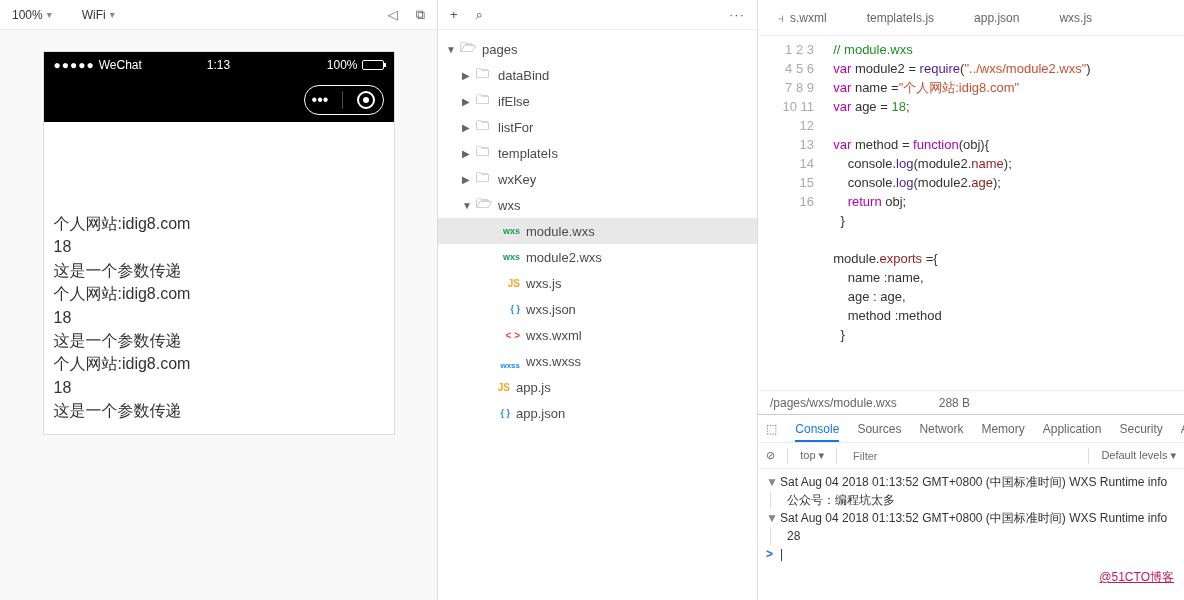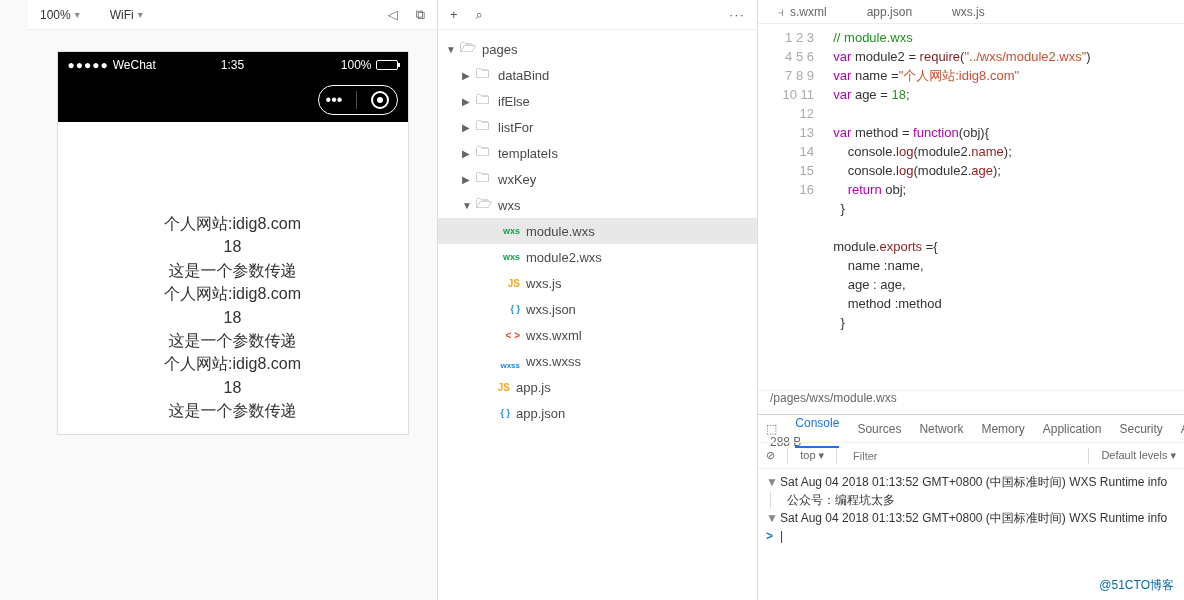--- a/index.html
+++ b/index.html
@@ -1,41 +1,41 @@
 <!DOCTYPE html>
 <html><head>
 <meta charset="utf-8">
 <style>
 * { margin: 0; padding: 0; box-sizing: border-box; font-family: -apple-system, "Segoe UI", Arial, sans-serif; }
 body { width: 1184px; height: 600px; background: #fff; overflow: hidden; font-size: 13px; color: #333; }
 .root { display: flex; height: 100%; }
 
 
-.left { width: 438px; border-right: 1px solid #ddd; background: #f9f9f9; position: relative; padding-left: 28px; }
+.left { width: 438px; border-right: 1px solid #ddd; background: #f9f9f9; position: relative; }
 .left-top { height: 30px; display: flex; align-items: center; gap: 30px; padding: 0 12px; background: #fff; border-bottom: 1px solid #eee; }
 .zoom-sel, .wifi-sel { display: flex; align-items: center; gap: 4px; font-size: 12px; }
 .chev { font-size: 10px; color: #888; }
 .left-icons { margin-left: auto; display: flex; gap: 18px; color: #666; }
 .left-icons span { cursor: pointer; }
 
 .phone { margin: 22px auto 0; width: 350px; background: #fff; box-shadow: 0 0 0 1px #ddd; }
 .phone-status { background: #000; color: #fff; height: 26px; display: flex; align-items: center; padding: 0 10px; font-size: 12px; }
 .sig { letter-spacing: 1px; }
 .clock { position: absolute; left: 50%; transform: translateX(-50%); font-weight: 500; }
 .batt { margin-left: auto; display: flex; align-items: center; gap: 4px; }
 .batt-icon { width: 22px; height: 10px; border: 1px solid #fff; border-radius: 2px; position: relative; }
 .batt-icon::after { content: ''; position: absolute; right: -3px; top: 2px; width: 2px; height: 4px; background: #fff; }
 .batt-fill { background: #fff; height: 100%; width: 100%; }
 .phone-nav { background: #000; height: 44px; display: flex; align-items: center; justify-content: flex-end; padding: 0 10px; gap: 10px; }
 .capsule { border: 1px solid #fff; border-radius: 16px; height: 30px; width: 80px; display: flex; align-items: center; justify-content: space-around; color: #fff; }
 .capsule span { font-size: 16px; }
 .cap-div { width: 1px; height: 18px; background: rgba(255,255,255,0.3); }
 .circ { width: 18px; height: 18px; border: 2px solid #fff; border-radius: 50%; display: flex; align-items: center; justify-content: center; }
 .circ::after { content: ''; width: 6px; height: 6px; background: #fff; border-radius: 50%; }
-.phone-body { padding: 90px 10px 10px; text-align: center; font-size: 16px; line-height: 1.4; color: #333; }
+.phone-body { padding: 90px 10px 10px; font-size: 16px; line-height: 1.4; color: #333; }
 .phone-body div { margin: 1px 0; }
 
 
 .mid { width: 320px; border-right: 1px solid #ddd; display: flex; flex-direction: column; background: #fff; }
 .mid-top { height: 30px; display: flex; align-items: center; padding: 0 12px; gap: 18px; border-bottom: 1px solid #eee; color: #555; }
 .mid-top .dots { margin-left: auto; letter-spacing: 1px; }
 .tree { padding: 6px 0; font-size: 13px; color: #4a4a4a; overflow: auto; }
 .tree-row { display: flex; align-items: center; height: 26px; padding: 0 8px; cursor: pointer; }
 .tree-row.sel { background: #e8e8e8; }
 .arr { width: 14px; font-size: 10px; color: #666; display: inline-block; }
@@ -45,52 +45,52 @@
 .ic-js { color: #f5a623; font-size: 10px; }
 .ic-json { color: #1989fa; }
 .ic-wxml { color: #e64c30; font-size: 10px; }
 .ic-wxss { color: #1989fa; font-size: 8px; margin-top: 8px; }
 .ind1 { padding-left: 24px; }
 .ind2 { padding-left: 42px; }
 .ind3 { padding-left: 52px; }
 
 
 .right { flex: 1; display: flex; flex-direction: column; overflow: hidden; }
-.tabs { height: 24px; display: flex; align-items: center; border-bottom: 1px solid #eee; font-size: 12px; color: #666; }
+.tabs { height: 36px; display: flex; align-items: center; border-bottom: 1px solid #eee; font-size: 12px; color: #666; }
 .tab { padding: 0 20px; height: 100%; display: flex; align-items: center; cursor: pointer; }
 .tab.first::before { content: '⫞'; margin-right: 6px; color: #888; }
 .editor { flex: 1; display: flex; font-family: Consolas, Monaco, monospace; font-size: 13px; line-height: 19px; overflow: hidden; margin-left: 24px; }
 .gutter { width: 44px; text-align: right; color: #aaa; padding: 4px 12px 4px 0; background: #fff; user-select: none; }
 .code { flex: 1; padding: 4px 0; white-space: pre; color: #333; }
 .kw { color: #b500b5; }
-.fn { color: #7f1d1d; }
+.fn { color: #4c1d95; }
 .str { color: #c94f31; }
 .num { color: #2a8f2a; }
 .com { color: #1e8f1e; }
 .prop { color: #8f1e1e; }
 
-.status { height: 24px; border-top: 1px solid #eee; display: flex; padding: 0 12px; font-size: 12px; color: #666; gap: 30px; flex-direction: column; }
+.status { height: 24px; border-top: 1px solid #eee; display: flex; align-items: center; padding: 0 12px; font-size: 12px; color: #666; gap: 42px; }
 
 
 .dev { border-top: 1px solid #ccc; height: 186px; display: flex; flex-direction: column; }
 .dev-tabs { height: 28px; display: flex; align-items: center; padding: 0 8px; gap: 18px; font-size: 12px; color: #666; border-bottom: 1px solid #eee; }
-.dev-tabs .act { color: #1a73e8; border-bottom: 2px solid #1a73e8; padding-bottom: 16px; margin-bottom: -6px; }
+.dev-tabs .act { color: #1a73e8; border-bottom: 2px solid #1a73e8; padding-bottom: 4px; margin-bottom: -6px; }
 .dev-tabs span { cursor: pointer; }
 .dev-filter { height: 26px; display: flex; align-items: center; padding: 0 8px; gap: 12px; font-size: 11px; color: #666; border-bottom: 1px solid #eee; }
 .dev-filter input { border: none; outline: none; font-size: 11px; padding: 2px 4px; }
 .filter-field { flex: 1; }
 .vline { width: 1px; height: 16px; background: #ddd; }
 .dev-log { flex: 1; overflow: auto; font-family: Consolas, Monaco, monospace; font-size: 12px; padding: 4px 8px; line-height: 18px; }
 .log-line { display: flex; }
 .log-arr { width: 14px; color: #888; }
 .log-txt { flex: 1; }
 .bold { font-weight: normal; }
 .log-ind { padding-left: 16px; border-left: 1px solid #ddd; margin-left: 4px; }
 .prompt { color: #1a73e8; font-weight: bold; }
-.watermark { position: absolute; right: 10px; bottom: 6px; color: #0369a1; font-size: 12px; }
+.watermark { position: absolute; right: 10px; bottom: 14px; color: #be185d; font-size: 12px; text-decoration: underline; }
 </style>
 </head>
 <body>
 
 <div class="root">
 
   <div class="left">
     <div class="left-top">
       <div class="zoom-sel">
           <span>100%</span>
@@ -102,21 +102,21 @@
         </div>
       <div class="left-icons">
         <span>◁</span>
         <span>⧉</span>
       </div>
     </div>
     <div class="phone">
       <div class="phone-status" style="position:relative">
         <span class="sig">●●●●●</span>
         <span style="margin-left:4px">WeChat</span>
-        <span class="clock">1:35</span>
+        <span class="clock">1:13</span>
         <span class="batt">
           <span>100%</span>
           <span class="batt-icon"><span class="batt-fill"></span></span>
         </span>
       </div>
       <div class="phone-nav">
         <div class="capsule">
           <span>•••</span>
           <span class="cap-div"></span>
           <span class="circ"></span>
@@ -209,20 +209,21 @@
         <div class="tree-row ind2">
           <span class="ficon ic-json">{ }</span>
           <span>app.json</span>
         </div>
       </div>
   </div>
 
   <div class="right">
     <div class="tabs" id="tabs">
         <div class="tab first">s.wxml</div>
+        <div class="tab ">templateIs.js</div>
         <div class="tab ">app.json</div>
         <div class="tab ">wxs.js</div>
       </div>
     <div class="editor">
       <div class="gutter" id="gutter">1
 2
 3
 4
 5
 6
@@ -282,20 +283,21 @@
       <div class="dev-log" id="devlog">
           <div class="log-line">
             <span class="log-arr">▼</span>
             <span class="log-txt bold">Sat Aug 04 2018 01:13:52 GMT+0800 (中国标准时间) WXS Runtime info</span>
           </div>
           <div class="log-ind">公众号：编程坑太多</div>
           <div class="log-line">
             <span class="log-arr">▼</span>
             <span class="log-txt bold">Sat Aug 04 2018 01:13:52 GMT+0800 (中国标准时间) WXS Runtime info</span>
           </div>
+          <div class="log-ind">28</div>
           <div class="log-line">
             <span class="log-arr prompt">&gt;</span>
             <span class="log-txt"> |</span>
           </div>
         </div>
     </div>
   </div>
 </div>
 <div class="watermark">@51CTO博客</div>
 

